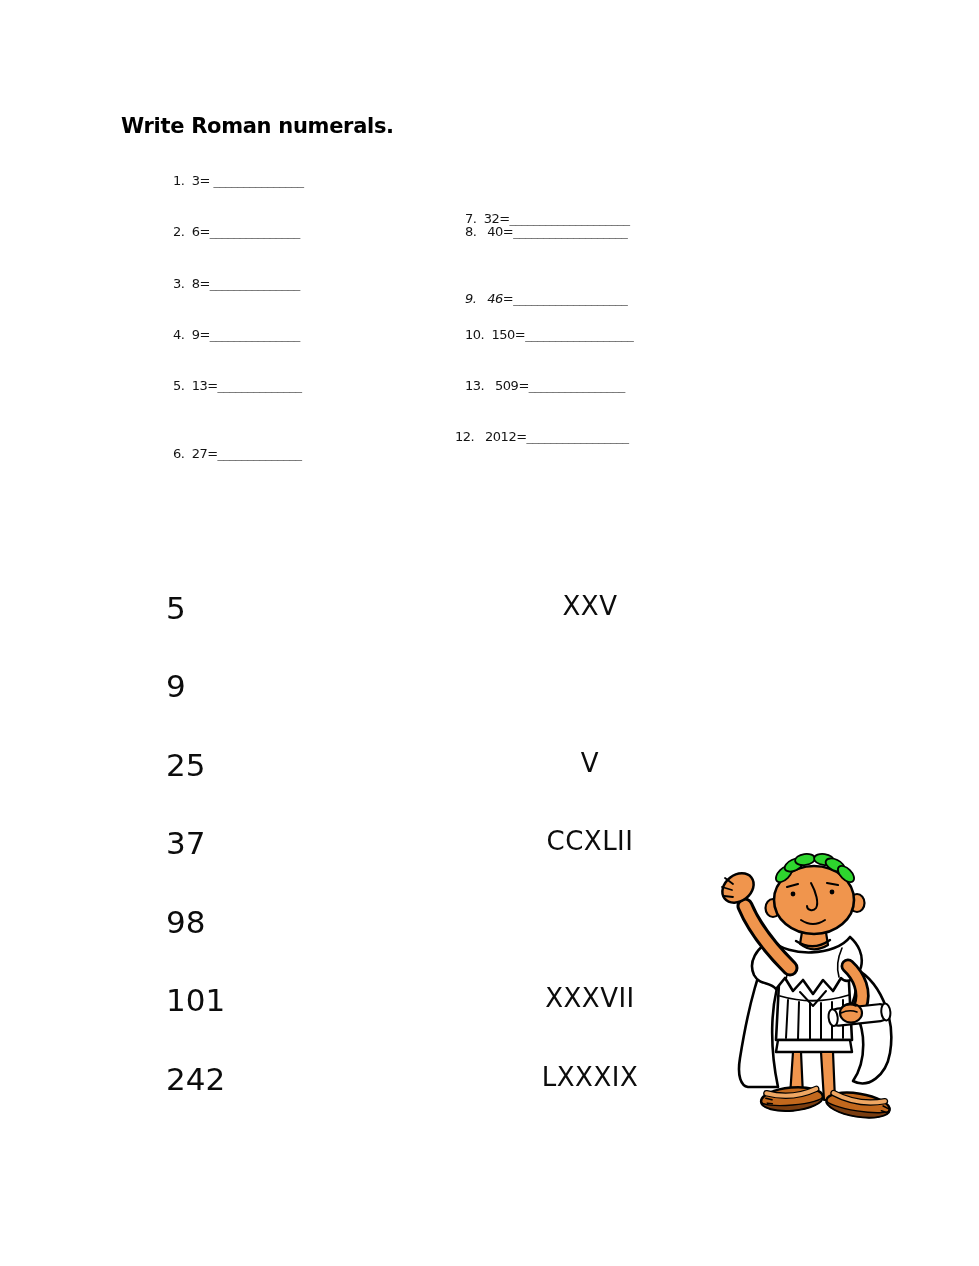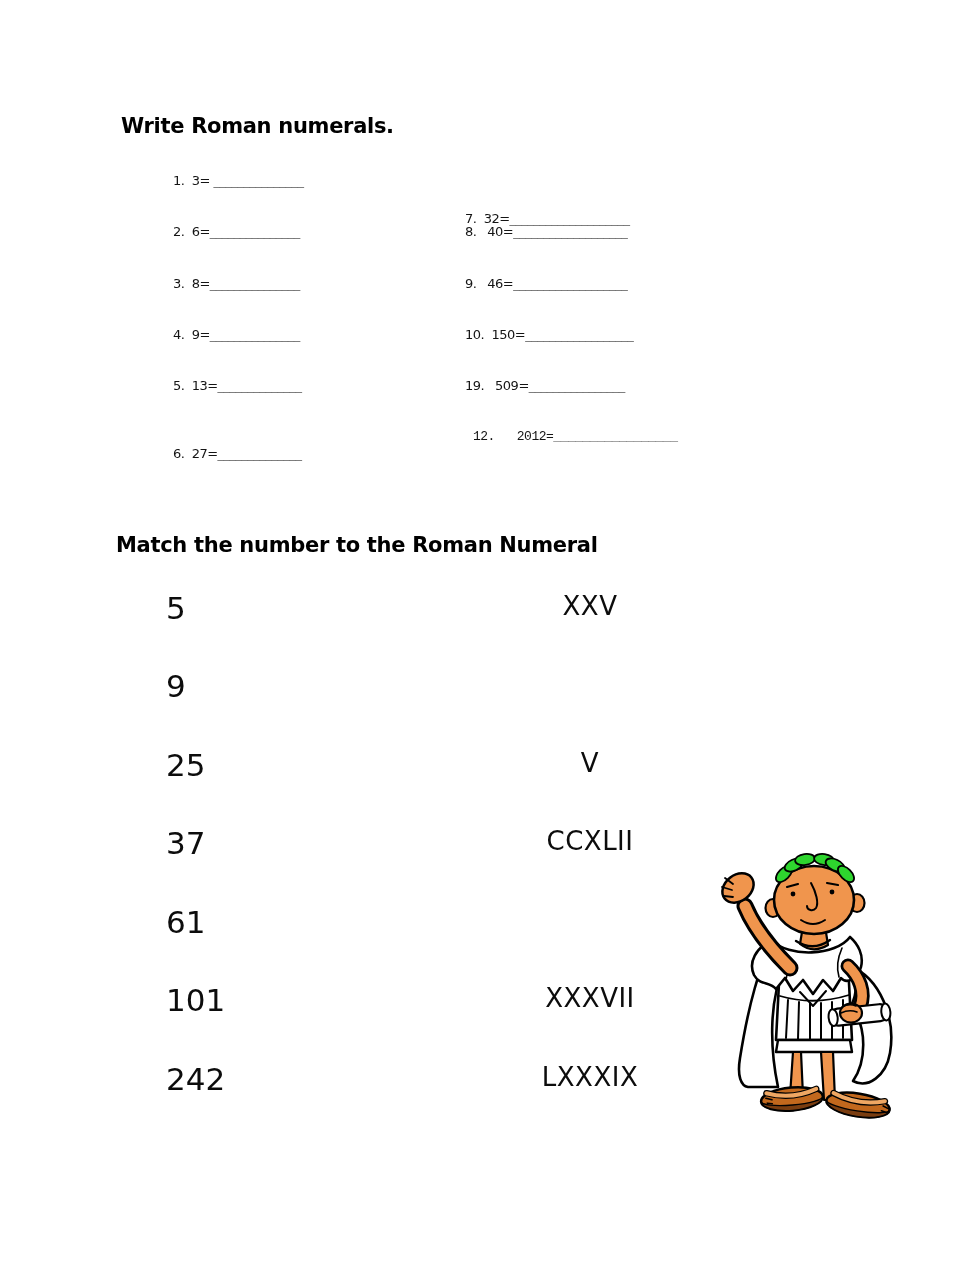--- a/index.html
+++ b/index.html
@@ -44,32 +44,31 @@
 
   <div class="wrow" style="left:173px; top:174px;"><span>1.  3= </span><span class="blank">_______________</span></div>
   <div class="wrow" style="left:173px; top:225px;"><span>2.  6=</span><span class="blank">_______________</span></div>
   <div class="wrow" style="left:173px; top:277px;"><span>3.  8=</span><span class="blank">_______________</span></div>
   <div class="wrow" style="left:173px; top:328px;"><span>4.  9=</span><span class="blank">_______________</span></div>
   <div class="wrow" style="left:173px; top:379px;"><span>5.  13=</span><span class="blank">______________</span></div>
   <div class="wrow" style="left:173px; top:430px;margin-top:17px;"><span>6.  27=</span><span class="blank">______________</span></div>
 
   <div class="wrow" style="left:465px; top:174px;margin-top:38px;"><span>7.  32=</span><span class="blank">____________________</span></div>
   <div class="wrow" style="left:465px; top:225px;"><span>8.   40=</span><span class="blank">___________________</span></div>
-  <div class="wrow" style="left:465px; top:277px;"><span>9.   46=</span><span class="blank">___________________</span></div>
+  <div class="wrow" style="left:465px; top:292px;font-style:italic;"><span>9.   46=</span><span class="blank">___________________</span></div>
   <div class="wrow" style="left:465px; top:328px;"><span>10.  150=</span><span class="blank">__________________</span></div>
-  <div class="wrow" style="left:465px; top:379px;"><span>19.   509=</span><span class="blank">________________</span></div>
-  <div class="wrow" style="left:473px; top:430px;font-family:Liberation Mono, monospace;"><span>12.   2012=</span><span class="blank">_________________</span></div>
+  <div class="wrow" style="left:465px; top:379px;"><span>13.   509=</span><span class="blank">________________</span></div>
+  <div class="wrow" style="left:455px; top:430px;"><span>12.   2012=</span><span class="blank">_________________</span></div>
 
-  <div class="sec-title" style="left:116px; top:535px;">Match the number to the Roman Numeral</div>
 
   <div class="mnum" style="top:593px;">5</div>
   <div class="mnum" style="top:671px;">9</div>
   <div class="mnum" style="top:750px;">25</div>
   <div class="mnum" style="top:828px;">37</div>
-  <div class="mnum" style="top:907px;">61</div>
+  <div class="mnum" style="top:907px;">98</div>
   <div class="mnum" style="top:985px;">101</div>
   <div class="mnum" style="top:1064px;">242</div>
 
   <div class="mroman" style="top:593px;">XXV</div>
   <div class="mroman" style="top:750px;">V</div>
   <div class="mroman" style="top:828px;">CCXLII</div>
   <div class="mroman" style="top:985px;">XXXVII</div>
   <div class="mroman" style="top:1064px;">LXXXIX</div>
 
   <svg class="character-svg" viewBox="0 0 210 272">

